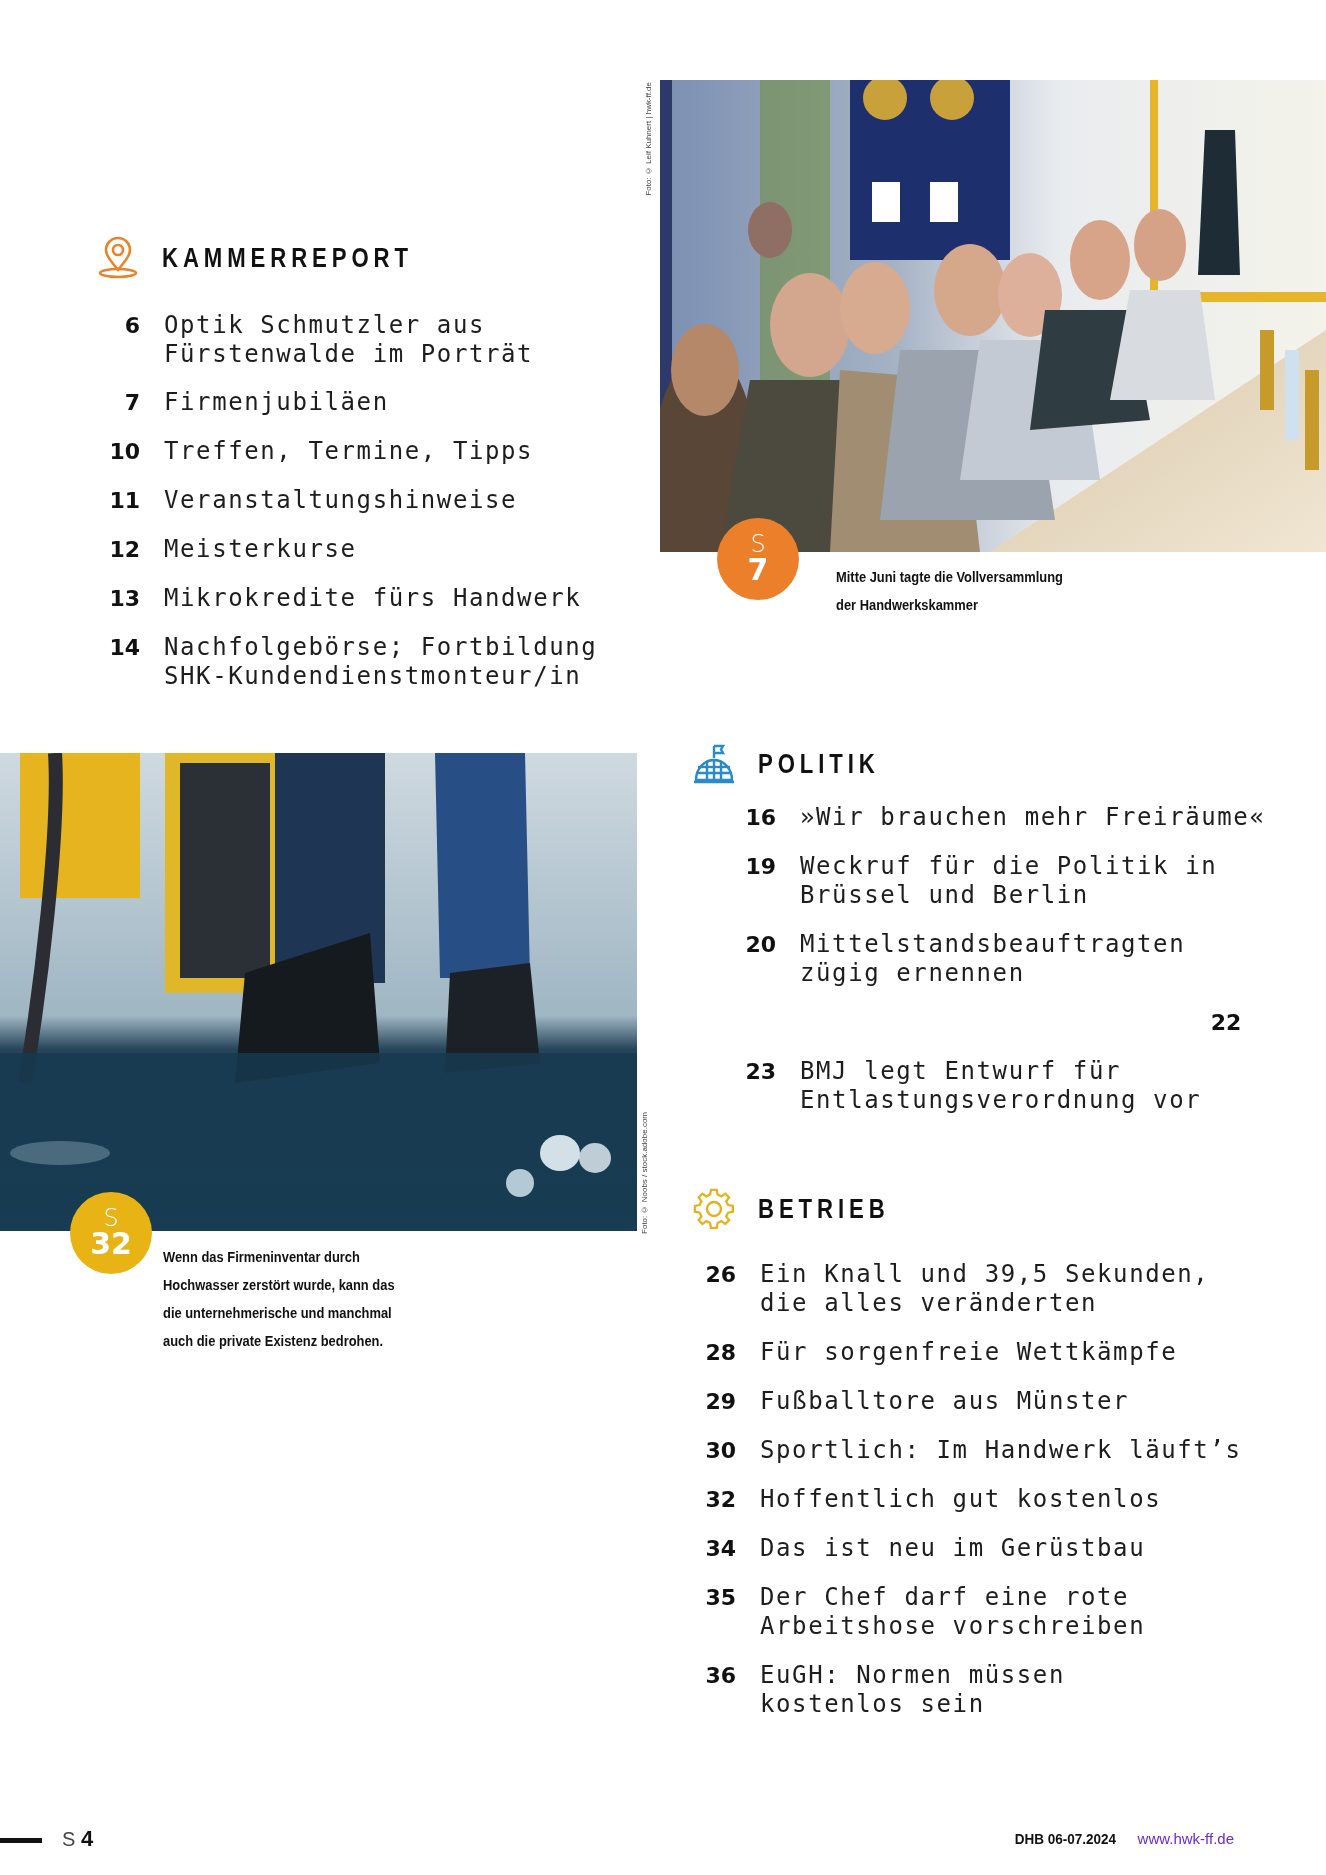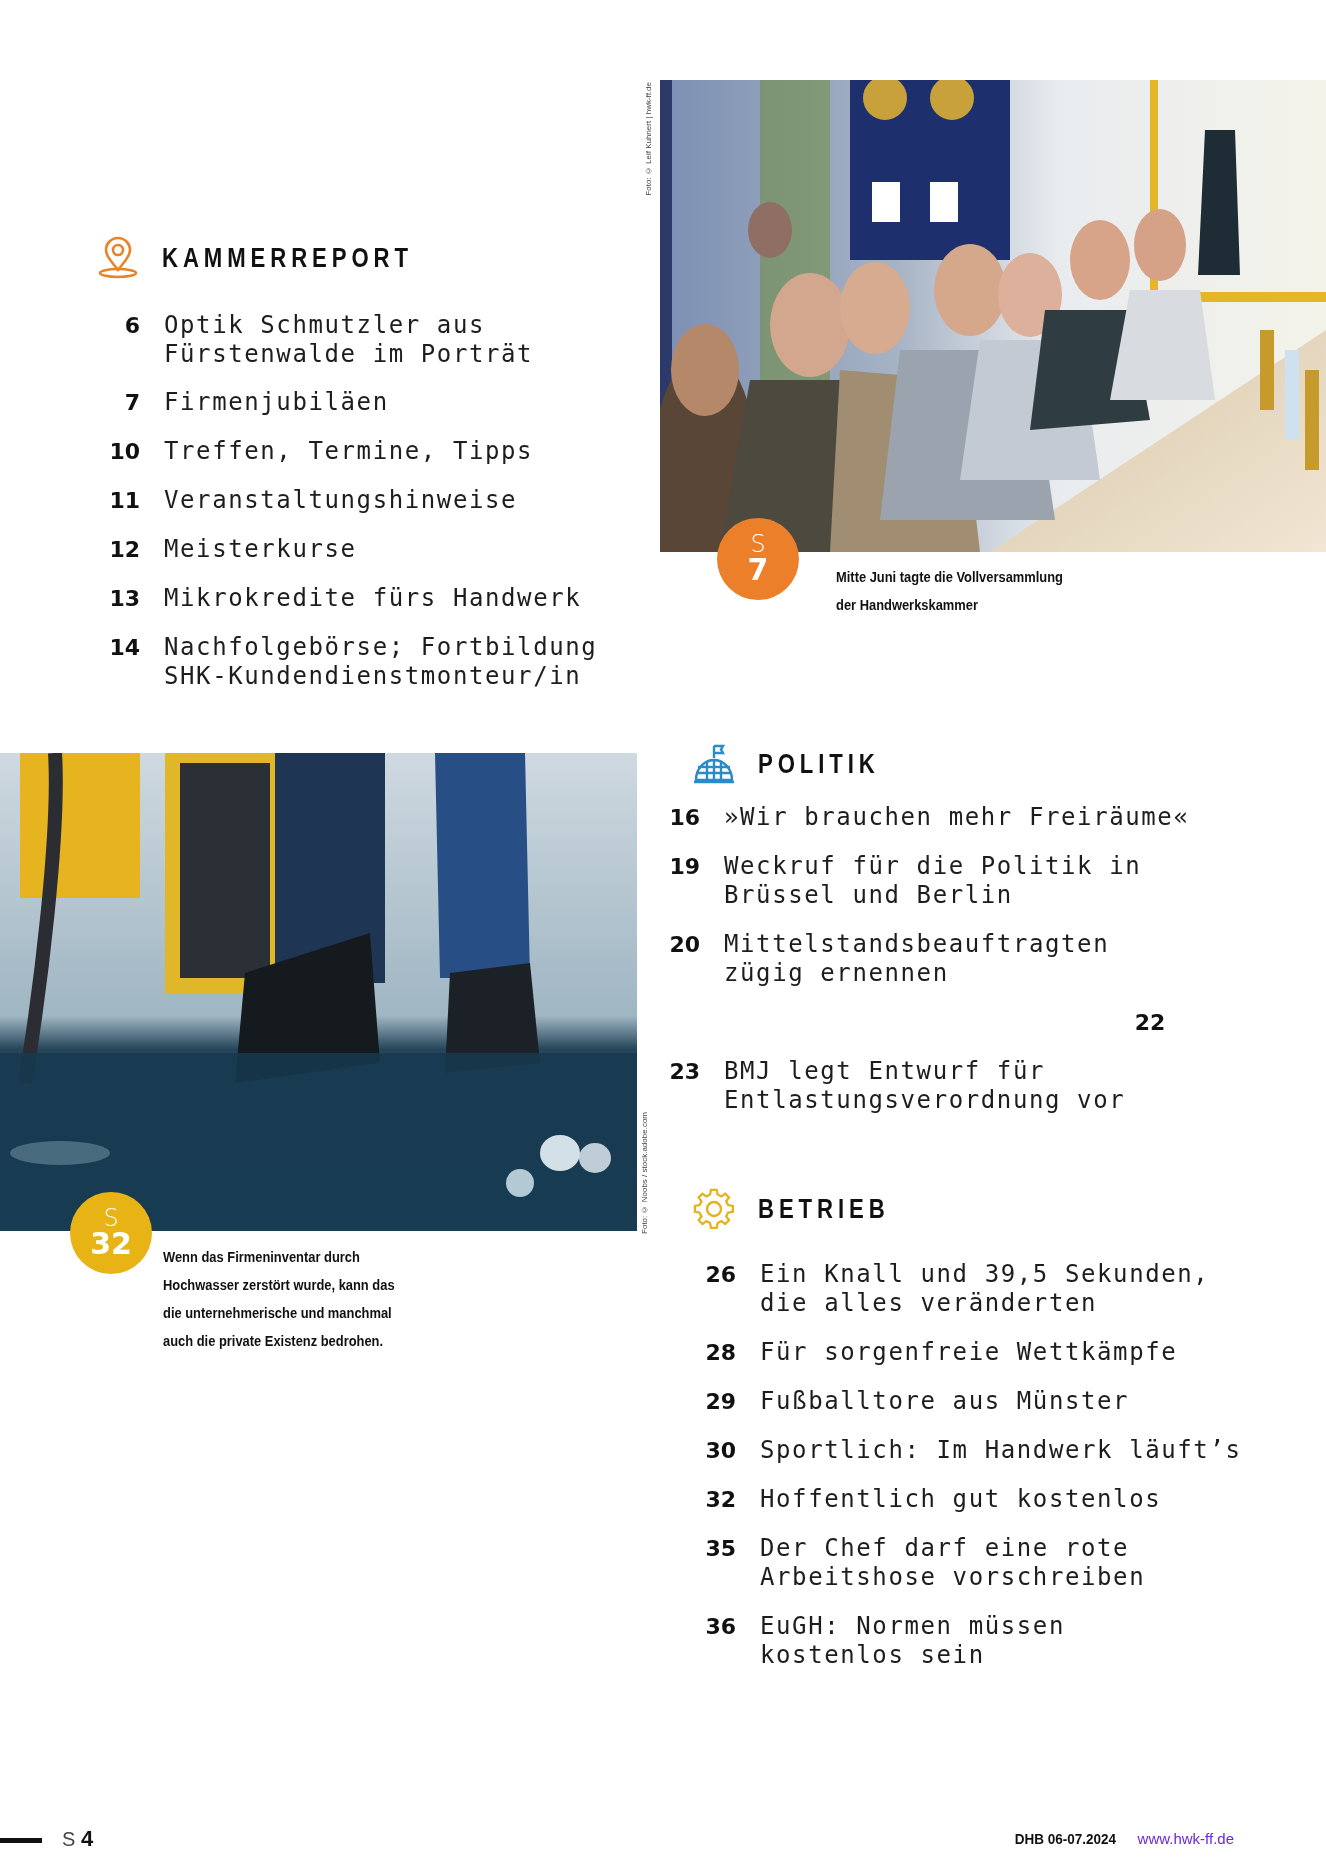--- a/index.html
+++ b/index.html
@@ -194,21 +194,21 @@
       <line x1="6" y1="25" x2="38" y2="25"></line>
       <line x1="15" y1="20" x2="15" y2="38"></line>
       <line x1="22" y1="18" x2="22" y2="38"></line>
       <line x1="29" y1="20" x2="29" y2="38"></line>
       <line x1="2" y1="40" x2="42" y2="40"></line>
     </svg>
   </span>
   <span class="title">POLITIK</span>
 </div>
 
-<ul class="toc" style="left:660px; top:803px;">
+<ul class="toc" style="left:736px; top:803px;">
   <li style="margin-bottom:20px;">
     <span class="num">16</span>
     <span class="label">»Wir brauchen mehr Freiräume«</span>
   </li>
   <li style="margin-bottom:20px;">
     <span class="num">19</span>
     <span class="label">Weckruf für die Politik in
 Brüssel und Berlin</span>
   </li>
   <li style="margin-bottom:20px;">
@@ -252,20 +252,24 @@
   </li>
   <li style="margin-bottom:20px;">
     <span class="num">30</span>
     <span class="label">Sportlich: Im Handwerk läuft’s</span>
   </li>
   <li style="margin-bottom:20px;">
     <span class="num">32</span>
     <span class="label">Hoffentlich gut kostenlos</span>
   </li>
   <li style="margin-bottom:20px;">
+    <span class="num">34</span>
+    <span class="label">Das ist neu im Gerüstbau</span>
+  </li>
+  <li style="margin-bottom:20px;">
     <span class="num">35</span>
     <span class="label">Der Chef darf eine rote
 Arbeitshose vorschreiben</span>
   </li>
   <li>
     <span class="num">36</span>
     <span class="label">EuGH: Normen müssen
 kostenlos sein</span>
   </li>
 </ul>

